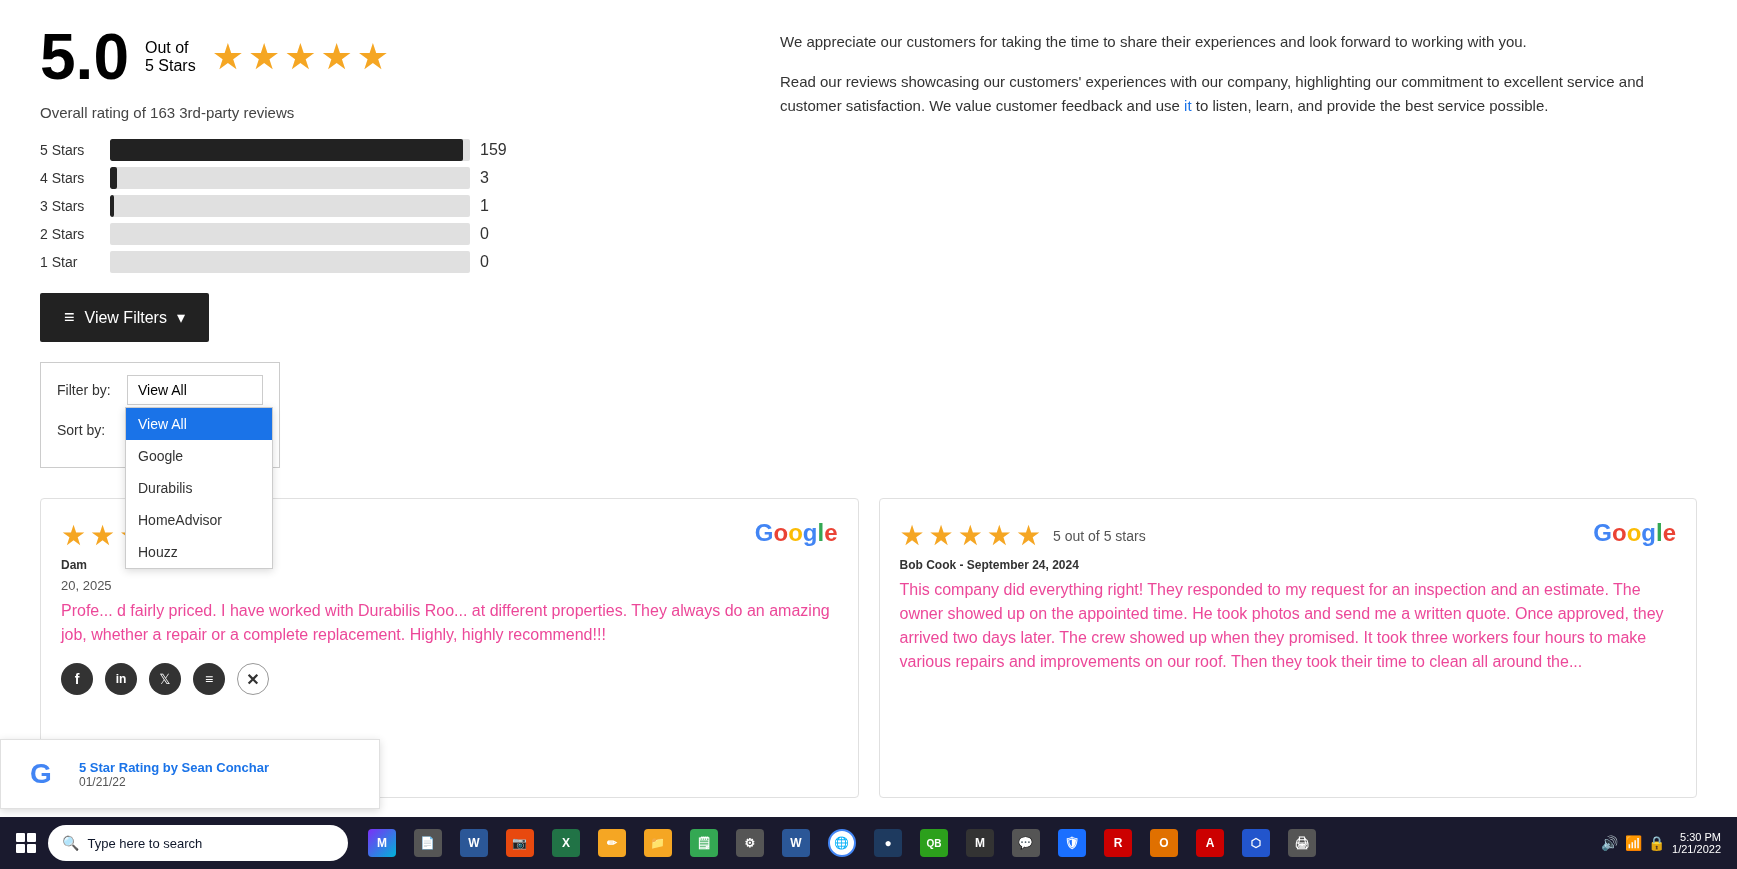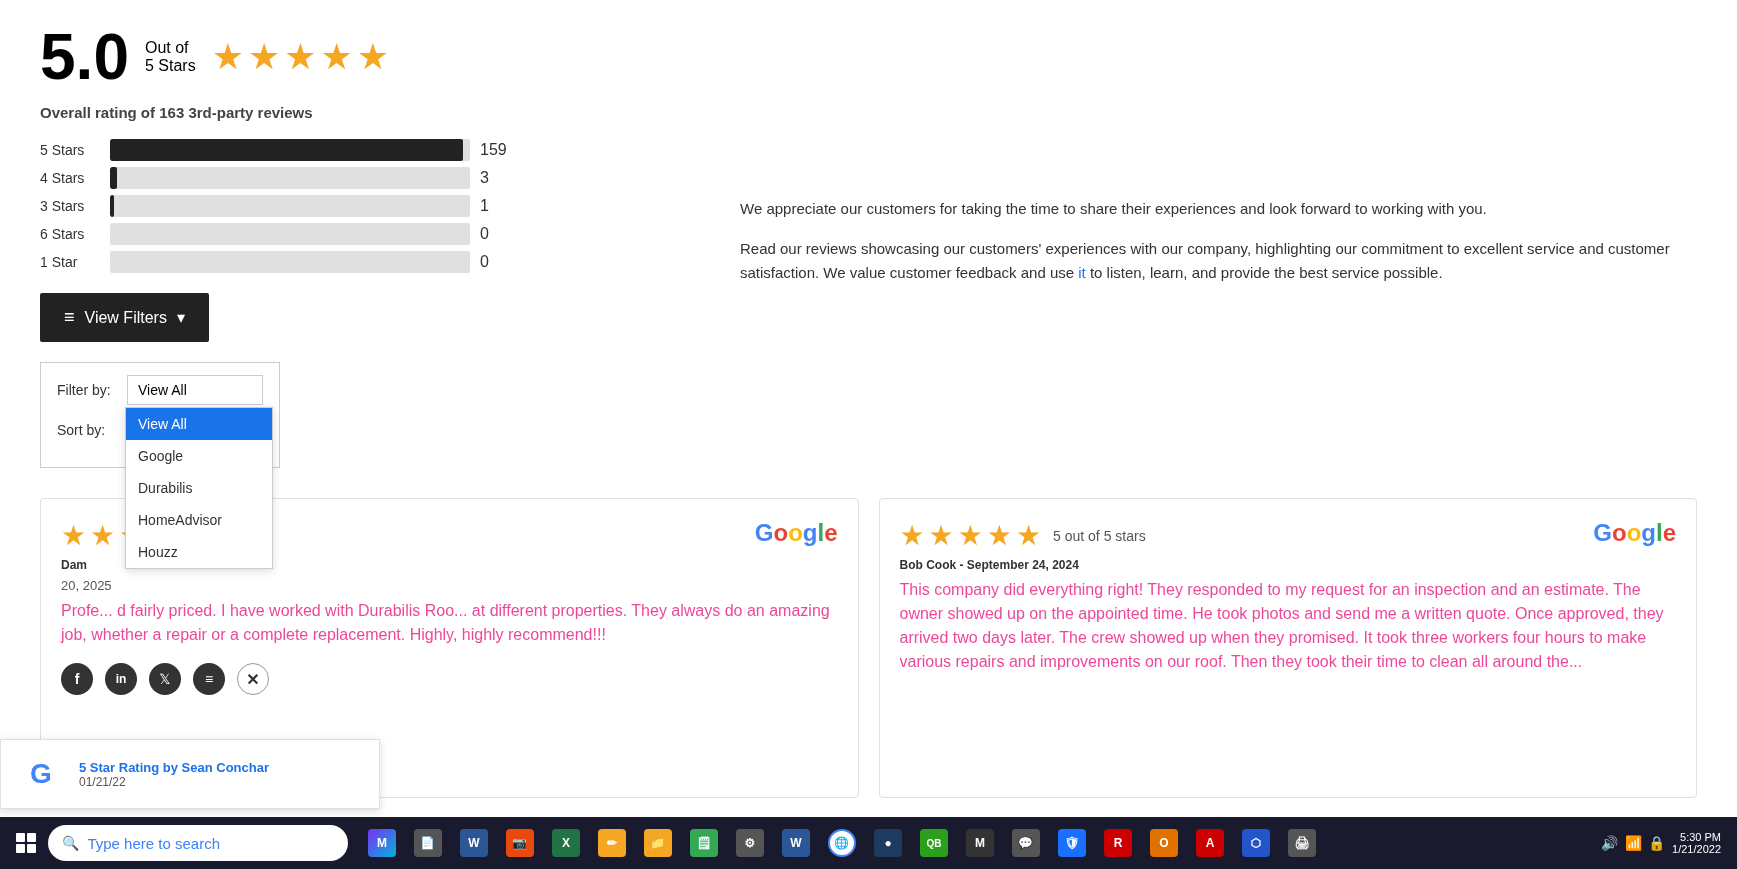--- a/index.html
+++ b/index.html
@@ -1,22 +1,22 @@
 <!DOCTYPE html>
 <html><head>
   <meta charset="utf-8">
   <style>
     * { margin: 0; padding: 0; box-sizing: border-box; }
     body { font-family: Arial, sans-serif; background: #fff; overflow: hidden; width: 1737px; height: 869px; position: relative; }
 
     .main-content {
       display: flex;
       padding: 20px 40px;
+      gap: 40px;
       width: 100%;
-      align-items: center;
     }
 
     .left-panel {
       flex: 0 0 700px;
     }
 
     .right-panel {
       flex: 1;
       padding-top: 10px;
     }
@@ -41,21 +41,20 @@
 
     .star-icon {
       color: #f5a623;
       font-size: 36px;
     }
 
     .overall-label {
       font-size: 15px;
       color: #444;
       margin-bottom: 18px;
-      font-weight: bold;
     }
 
     .star-bars {
       width: 500px;
       margin-bottom: 20px;
     }
 
     .star-row {
       display: flex;
       align-items: center;
@@ -304,22 +303,22 @@
       width: 300px;
       height: 36px;
     }
 
     .search-bar-icon {
       color: #333;
       font-size: 14px;
     }
 
     .search-bar-text {
-      font-size: 15px;
-      color: #3b82f6;
+      font-size: 13px;
+      color: #0f172a;
     }
 
     .taskbar-apps {
       display: flex;
       align-items: center;
       gap: 2px;
       margin-left: 8px;
       flex: 1;
     }
 
@@ -438,21 +437,21 @@
         <span class="bar-count">3</span>
       </div>
       <div class="star-row">
         <span class="star-label">3 Stars</span>
         <div class="bar-container">
           <div class="bar-fill" style="width:1%"></div>
         </div>
         <span class="bar-count">1</span>
       </div>
       <div class="star-row">
-        <span class="star-label">6 Stars</span>
+        <span class="star-label">2 Stars</span>
         <div class="bar-container">
           <div class="bar-fill" style="width:0%"></div>
         </div>
         <span class="bar-count">0</span>
       </div>
       <div class="star-row">
         <span class="star-label">1 Star</span>
         <div class="bar-container">
           <div class="bar-fill" style="width:0%"></div>
         </div>

